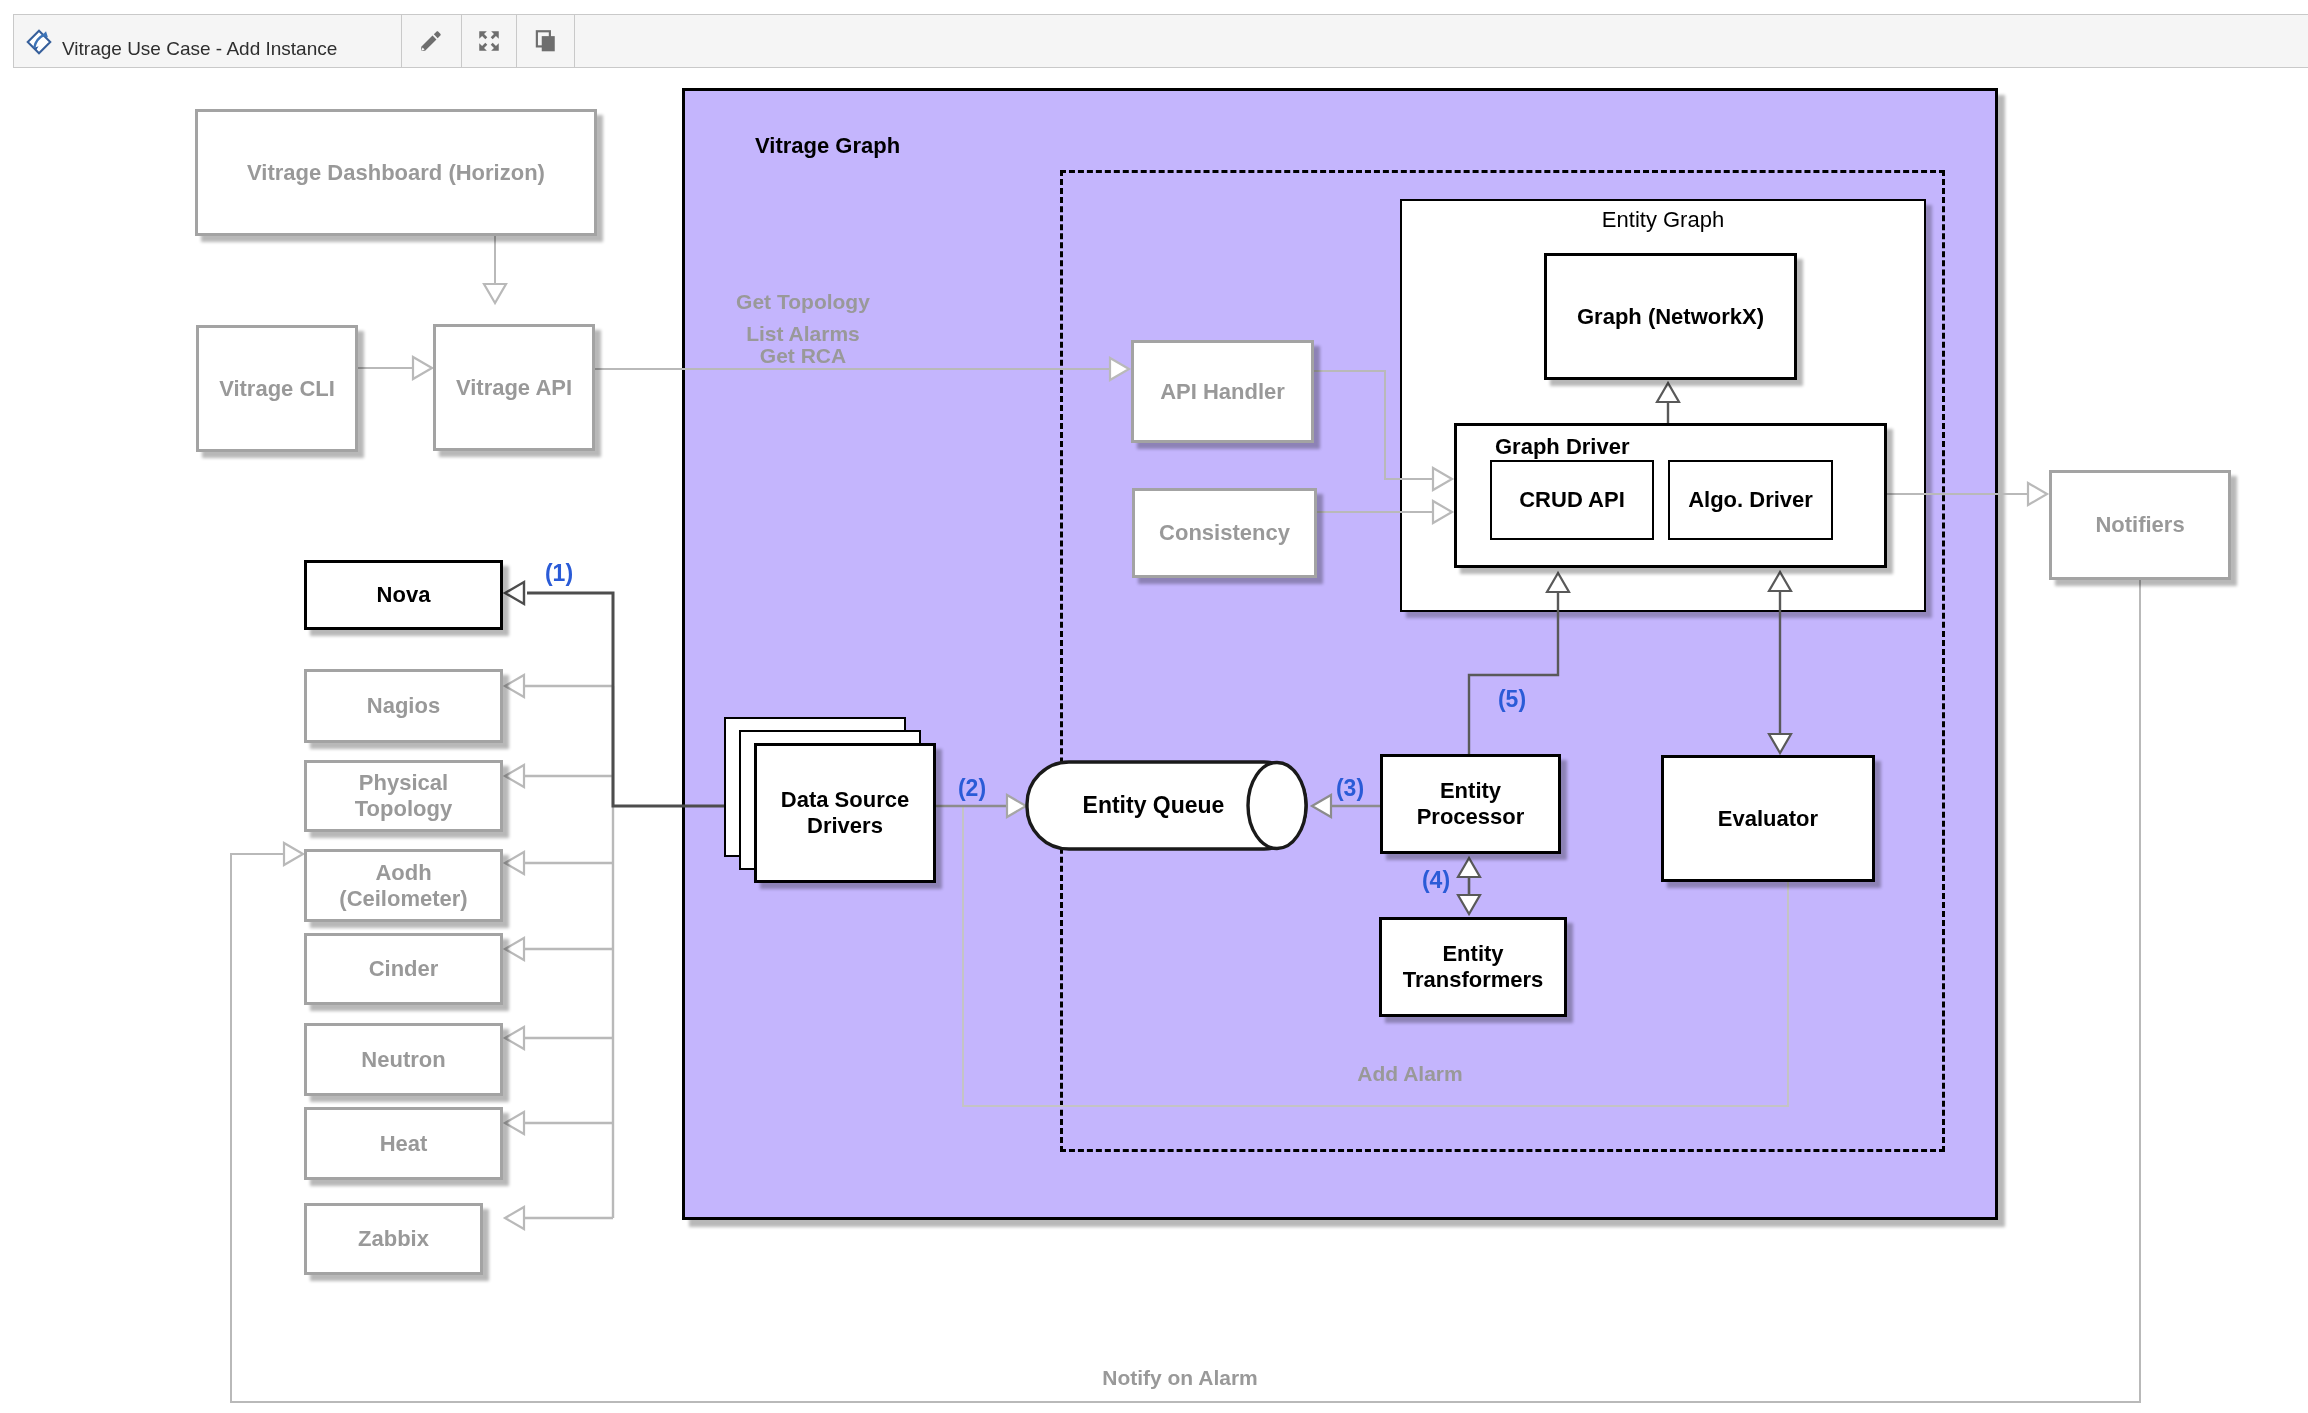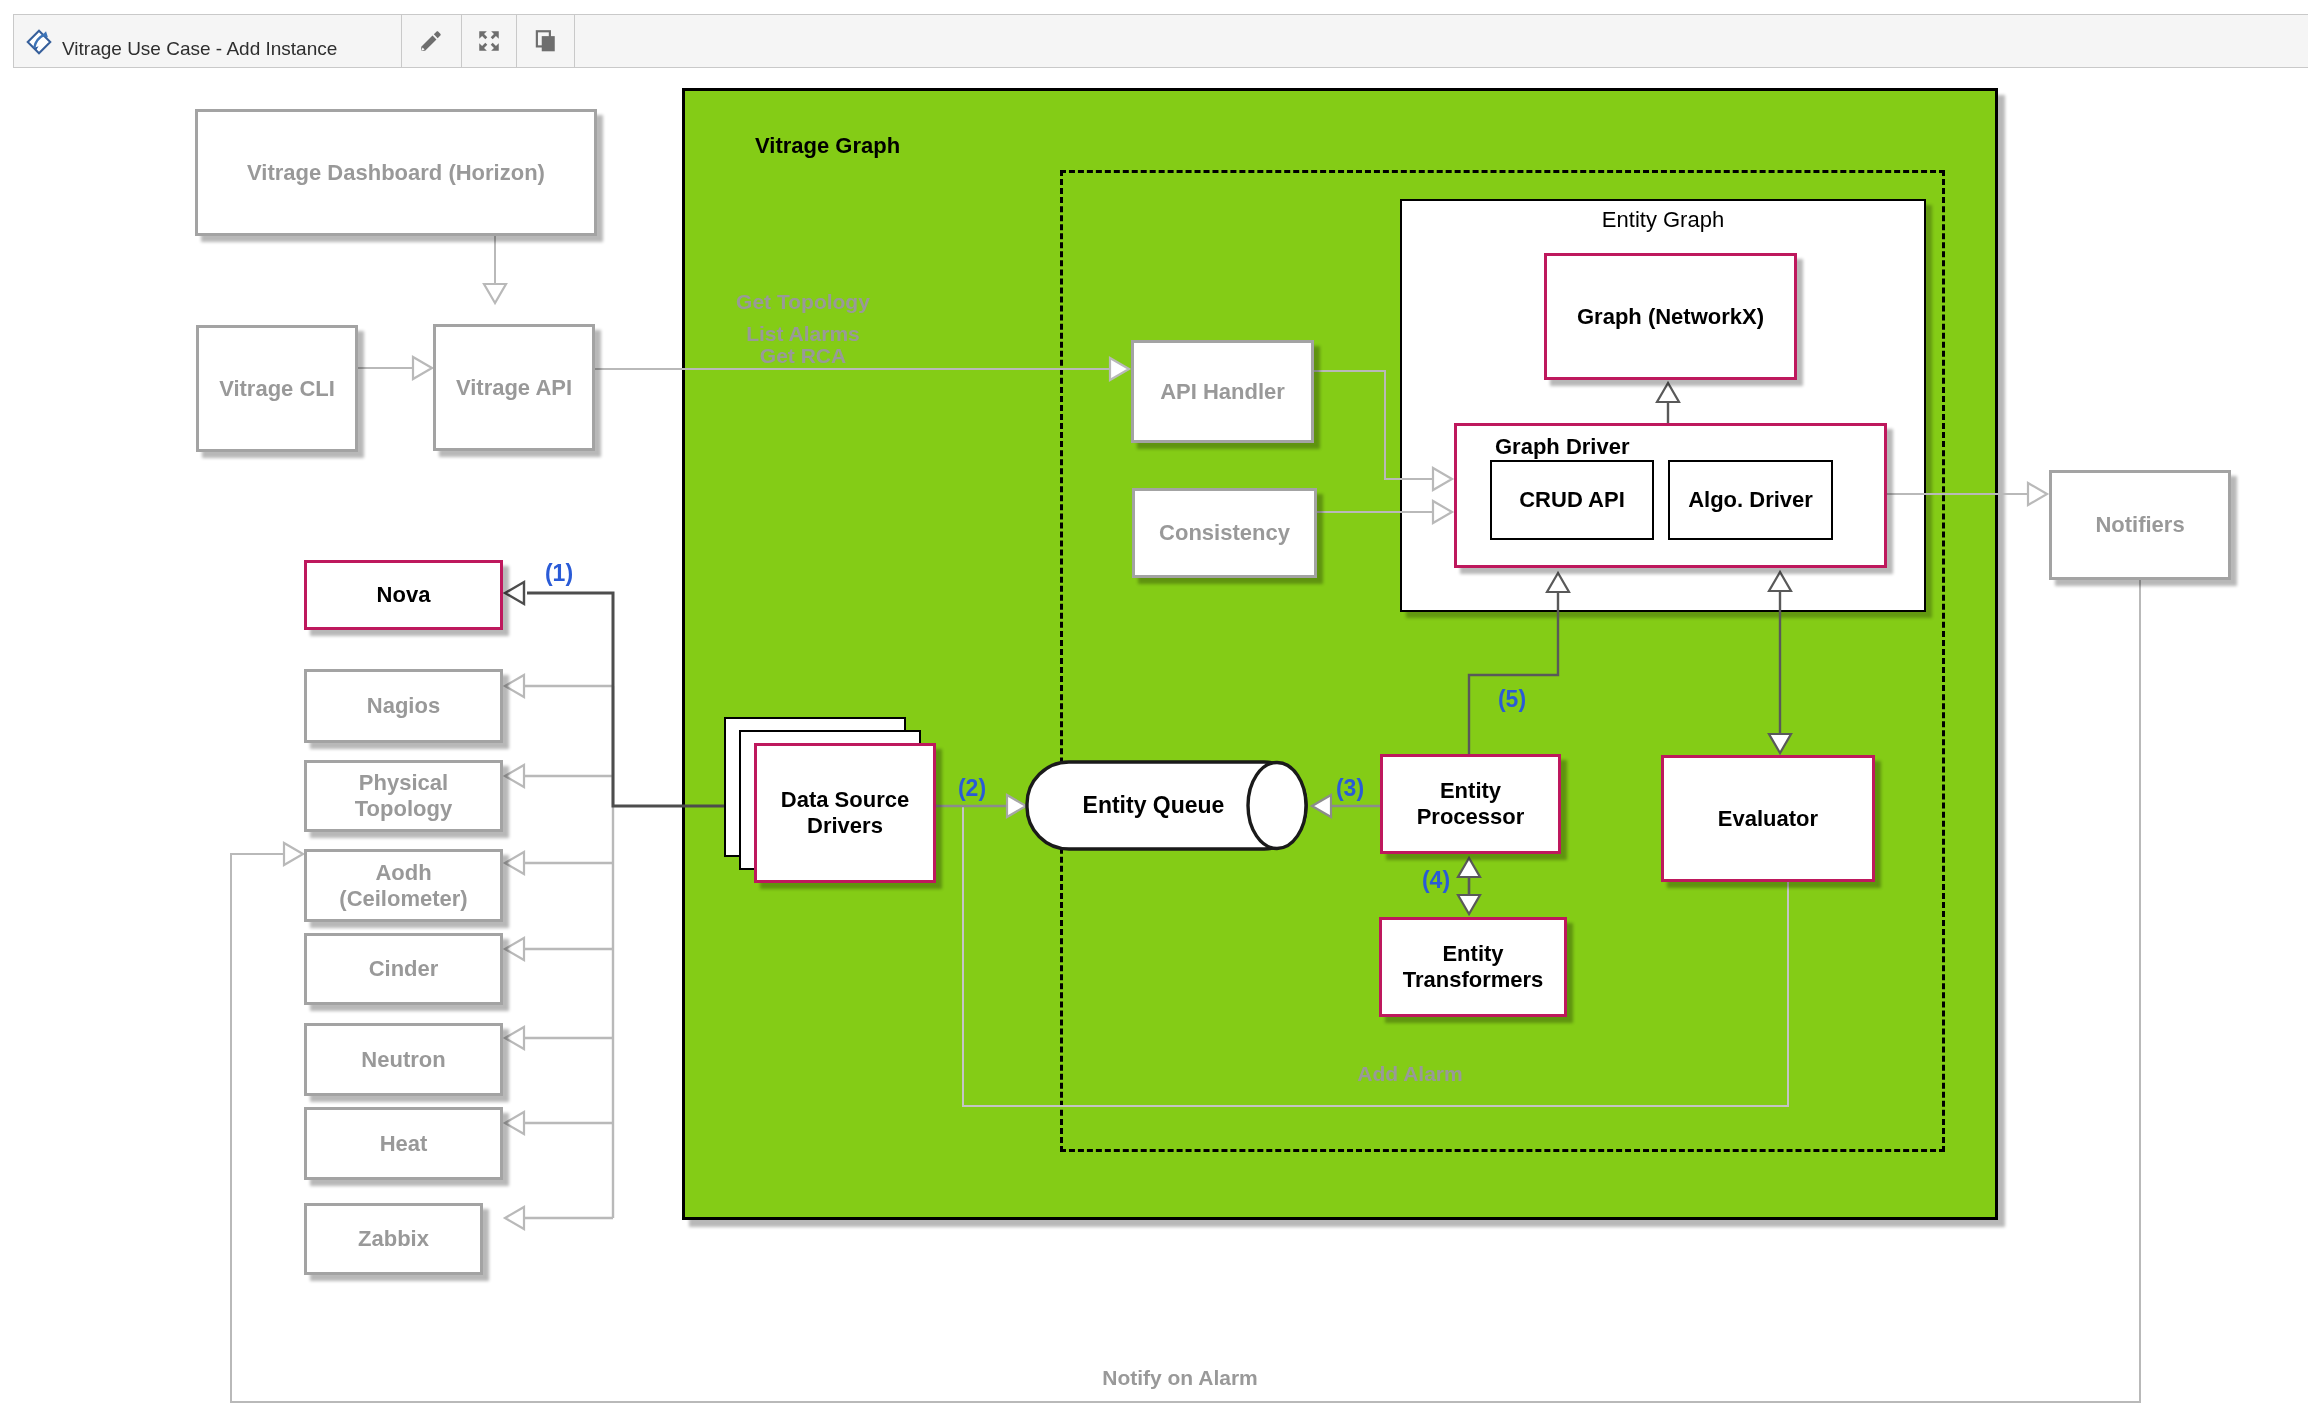--- a/index.html
+++ b/index.html
@@ -14,37 +14,37 @@
   .tb-btn{position:absolute;top:0;height:52px;width:56px;display:flex;align-items:center;
           justify-content:center;cursor:pointer;}
   .tb-logo{position:absolute;left:10px;top:12px;width:30px;height:30px;}
   
   .layer{position:absolute;left:0;top:0;width:2308px;height:1413px;}
   #containers{z-index:1;}
   #connectors{z-index:2;pointer-events:none;}
   #nodes{z-index:3;pointer-events:none;}
   
   .vg-container{position:absolute;left:682px;top:88px;width:1316px;height:1132px;
-                border:3px solid #000;background:#84cc16;box-sizing:border-box;
+                border:3px solid #000;background:#c4b5fd;box-sizing:border-box;
                 box-shadow:7px 7px 3px rgba(0,0,0,0.28);}
   .vg-label{position:absolute;left:70px;top:42px;font-size:22px;font-weight:bold;color:#000;}
   .dashed-container{position:absolute;left:1060px;top:170px;width:885px;height:982px;
                     border:3px dashed #000;box-sizing:border-box;}
   .eg-container{position:absolute;left:1400px;top:199px;width:526px;height:413px;
                 border:2px solid #000;background:#fff;box-sizing:border-box;
                 box-shadow:6px 6px 3px rgba(0,0,0,0.25);}
   .eg-label{position:absolute;left:0;right:0;top:6px;text-align:center;
             font-size:22px;font-weight:normal;color:#000;}
   
   .node{position:absolute;box-sizing:border-box;background:#fff;display:flex;
         align-items:center;justify-content:center;text-align:center;
         font-weight:bold;white-space:pre-line;line-height:1.18;}
   .shadow{box-shadow:6px 6px 3px rgba(0,0,0,0.28);}
   .gray{border:3px solid #a3a3a3;color:#999;font-size:22px;margin-top:20px;}
-  .black{border:3px solid #be185d;color:#000;font-size:22px;}
+  .black{border:3px solid #000000;color:#000;font-size:22px;}
   .thin-black{border:2px solid #000;color:#000;font-size:22px;}
   .floating{position:absolute;font-weight:bold;color:#999;font-size:21px;
             text-align:center;white-space:pre-line;}
   .step{position:absolute;font-weight:bold;color:#2a5bd7;font-size:23px;
         text-align:center;width:70px;margin-left:-35px;}
   .gd-label{position:absolute;left:38px;top:8px;font-size:22px;font-weight:bold;color:#000;}
   .queue-label{position:absolute;left:0;top:0;right:26px;bottom:0;display:flex;align-items:center;
                justify-content:center;font-size:23px;font-weight:bold;color:#000;}
 </style>
 </head>

